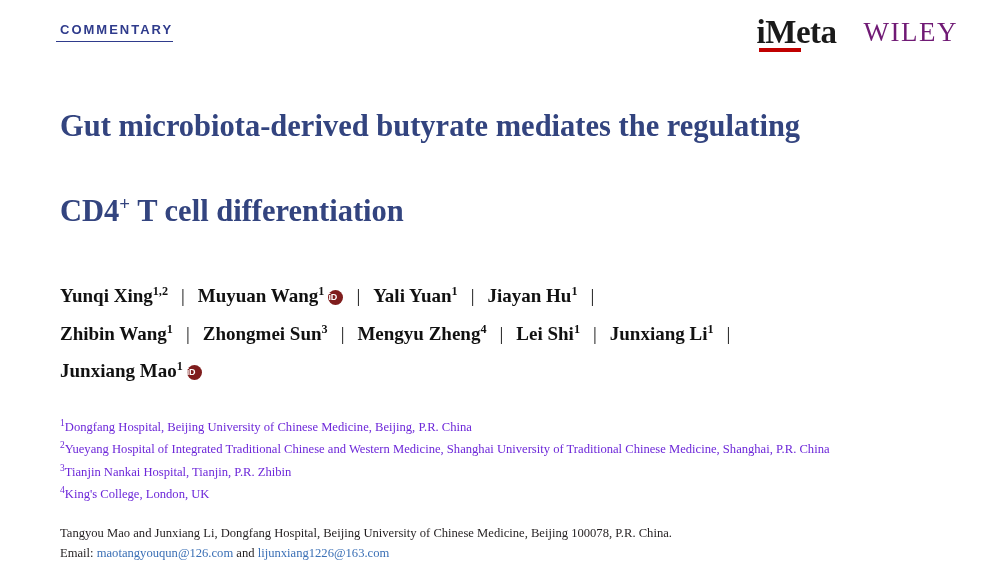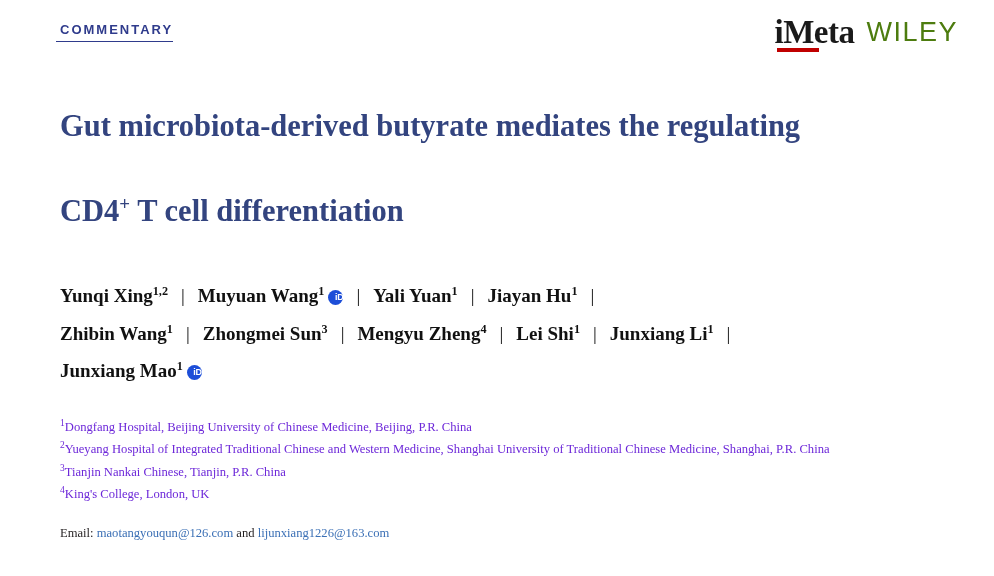--- a/index.html
+++ b/index.html
@@ -39,21 +39,21 @@
     color: #2f3b8c;
     padding-left: 4px;
     padding-top: 8px;
     padding-bottom: 4px;
     border-bottom: 1.6px solid #2f3b8c;
     display: inline-block;
   }
   .brand {
     display: flex;
     align-items: center;
-    gap: 12px;
+    gap: 27px;
     padding-top: 2px;
   }
   .imeta-logo {
     position: relative;
     display: inline-block;
   }
   .imeta-text {
     font-family: "Liberation Serif", serif;
     font-weight: bold;
     font-size: 33px;
@@ -64,24 +64,24 @@
   }
   .imeta-bar {
     position: absolute;
     left: 2px;
     bottom: -3px;
     width: 42px;
     height: 4px;
     background: #c00000;
   }
   .wiley-text {
-    font-family: Liberation Sans, sans-serif;
+    font-family: Liberation Serif, serif;
     font-size: 27px;
     letter-spacing: 1.5px;
-    color: #4d7c0f;
+    color: #701a75;
     line-height: 1;
   }
 
   
   .title {
     margin: 56px 0 0 4px;
     font-family: "Liberation Serif", serif;
     font-weight: bold;
     font-size: 30.5px;
     line-height: 1.40;
@@ -104,27 +104,27 @@
   .sep {
     font-weight: normal;
     color: #111111;
     padding: 0 13px;
   }
   .orcid {
     display: inline-block;
     width: 15px;
     height: 15px;
     border-radius: 50%;
-    background: #1d4ed8;
+    background: #7f1d1d;
     color: #ffffff;
     font-family: "Liberation Sans", sans-serif;
     font-size: 9px;
     font-weight: bold;
     line-height: 15px;
-    text-align: right;
+    text-align: left;
     vertical-align: 2px;
     margin-left: 4px;
     letter-spacing: -0.3px;
   }
 
   
   .affiliations {
     margin: 26px 0 0 4px;
     font-family: "Liberation Serif", serif;
     font-size: 12.6px;
@@ -174,21 +174,22 @@
 
   <div class="authors">
     <span><span>Yunqi Xing</span><sup>1,2</sup></span><span class="sep">|</span><span><span>Muyuan Wang</span><sup>1</sup><span class="orcid">iD</span></span><span class="sep">|</span><span><span>Yali Yuan</span><sup>1</sup></span><span class="sep">|</span><span><span>Jiayan Hu</span><sup>1</sup></span><span class="sep">|</span><br>
     <span><span>Zhibin Wang</span><sup>1</sup></span><span class="sep">|</span><span><span>Zhongmei Sun</span><sup>3</sup></span><span class="sep">|</span><span><span>Mengyu Zheng</span><sup>4</sup></span><span class="sep">|</span><span><span>Lei Shi</span><sup>1</sup></span><span class="sep">|</span><span><span>Junxiang Li</span><sup>1</sup></span><span class="sep">|</span><br>
     <span><span>Junxiang Mao</span><sup>1</sup><span class="orcid">iD</span></span>
   </div>
 
   <div class="affiliations">
     <div><sup>1</sup><span>Dongfang Hospital, Beijing University of Chinese Medicine, Beijing, P.R. China</span></div>
     <div><sup>2</sup><span>Yueyang Hospital of Integrated Traditional Chinese and Western Medicine, Shanghai University of Traditional Chinese Medicine, Shanghai, P.R. China</span></div>
-    <div><sup>3</sup><span>Tianjin Nankai Chinese, Tianjin, P.R. China</span></div>
+    <div><sup>3</sup><span>Tianjin Nankai Hospital, Tianjin, P.R. Zhibin</span></div>
     <div><sup>4</sup><span>King's College, London, UK</span></div>
   </div>
 
   <div class="correspondence">
+    <div>Tangyou Mao and Junxiang Li, Dongfang Hospital, Beijing University of Chinese Medicine, Beijing 100078, P.R. China.</div>
     <div><span>Email:</span> <a class="email" href="#">maotangyouqun@126.com</a> <span>and</span> <a class="email" href="#">lijunxiang1226@163.com</a></div>
   </div>
 
 </div>
 
 </body></html>

